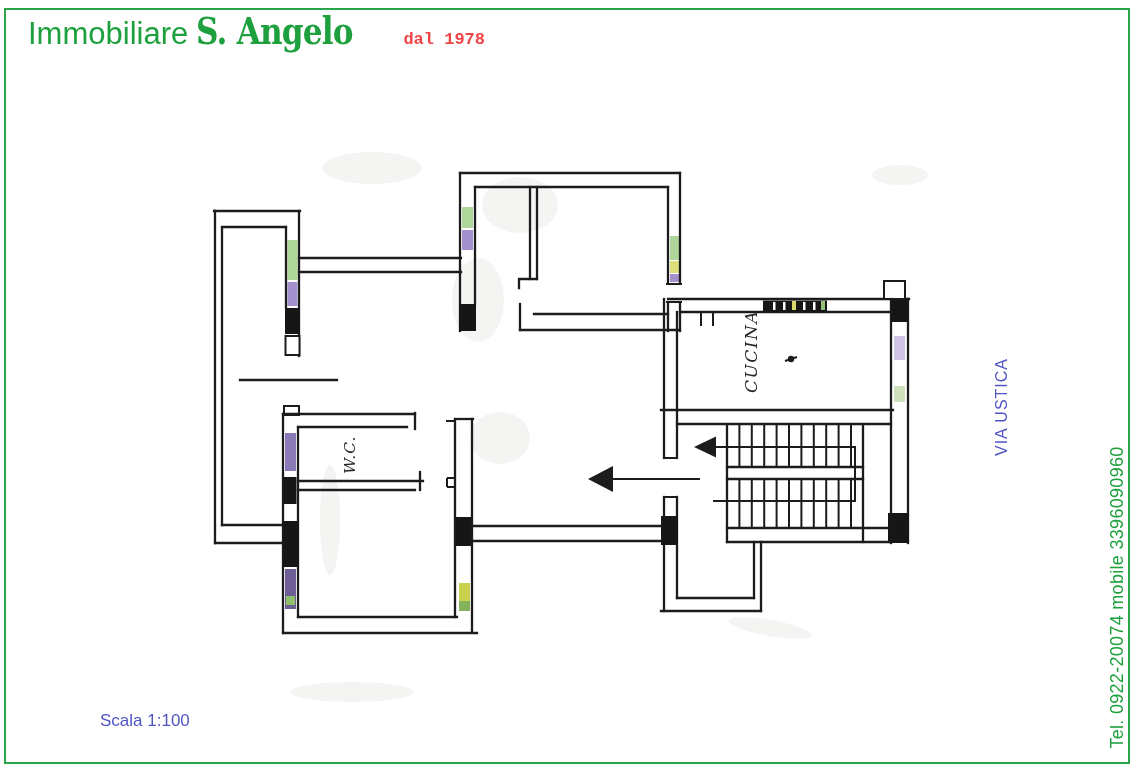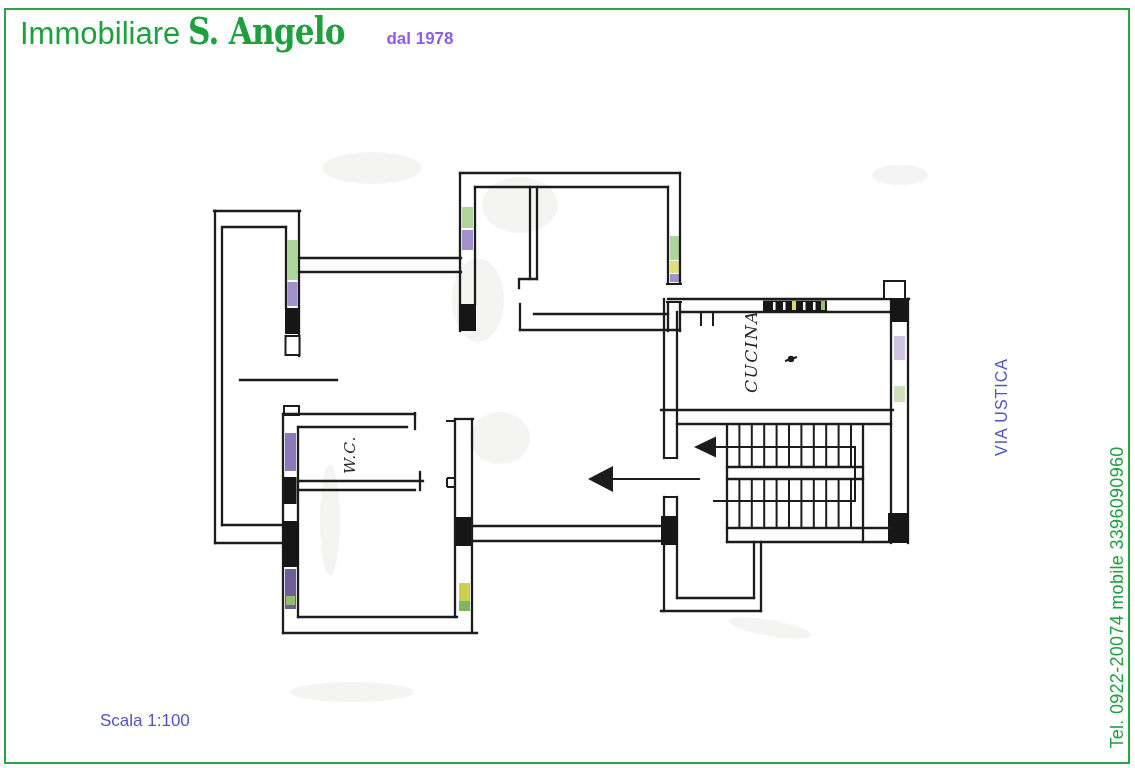--- a/index.html
+++ b/index.html
@@ -1,25 +1,25 @@
 <!DOCTYPE html>
 <html><head>
 <meta charset="utf-8">
 <style>
   html,body{margin:0;padding:0;background:#fff;}
   .page{position:relative;width:1135px;height:768px;background:#ffffff;
         font-family:"Liberation Sans",sans-serif;overflow:hidden;}
   .page-border{position:absolute;left:4px;top:8px;width:1122px;height:752px;
         border:2px solid #2aa44a;pointer-events:none;}
-  .header{position:absolute;left:20px;top:8px;display:flex;align-items:baseline;}
+  .header{position:absolute;left:28px;top:8px;display:flex;align-items:baseline;}
   .brand-prefix{font-size:31px;color:#1fa03e;font-weight:400;letter-spacing:0;}
   .brand-name{font-family:"DejaVu Serif",serif;font-weight:700;font-size:38px;color:#1fa03e;
         display:inline-block;transform:scaleX(.82);transform-origin:0 80%;
         letter-spacing:-1px;margin-left:8px;}
-  .brand-suffix{font-size:17px;font-weight:700;color:#8b5cf6;margin-left:7px;}
+  .brand-suffix{font-size:17px;font-weight:700;color:#ef4444;margin-left:16px;font-family:Liberation Mono, monospace;}
   .v-text{position:absolute;transform:rotate(-90deg);white-space:nowrap;text-align:center;}
   .via-label{left:947px;top:398px;width:110px;font-size:16px;letter-spacing:1px;color:#5055c5;}
   .tel-label{left:947px;top:587px;width:340px;font-size:18px;letter-spacing:.3px;color:#1fa03e;}
   .scale-label{position:absolute;left:100px;top:711px;font-size:17px;color:#5055c5;}
   svg.plan{position:absolute;left:0;top:0;}
   .ink{stroke:#1c1c1c;stroke-width:2.3;fill:none;stroke-linecap:square;}
   .thin{stroke:#1c1c1c;stroke-width:2;fill:none;}
   .pillar{fill:#161616;stroke:none;}
   .whitebox{fill:#ffffff;stroke:#1c1c1c;stroke-width:2;}
   .hand{font-family:"DejaVu Serif",serif;font-style:italic;fill:#26262b;}

